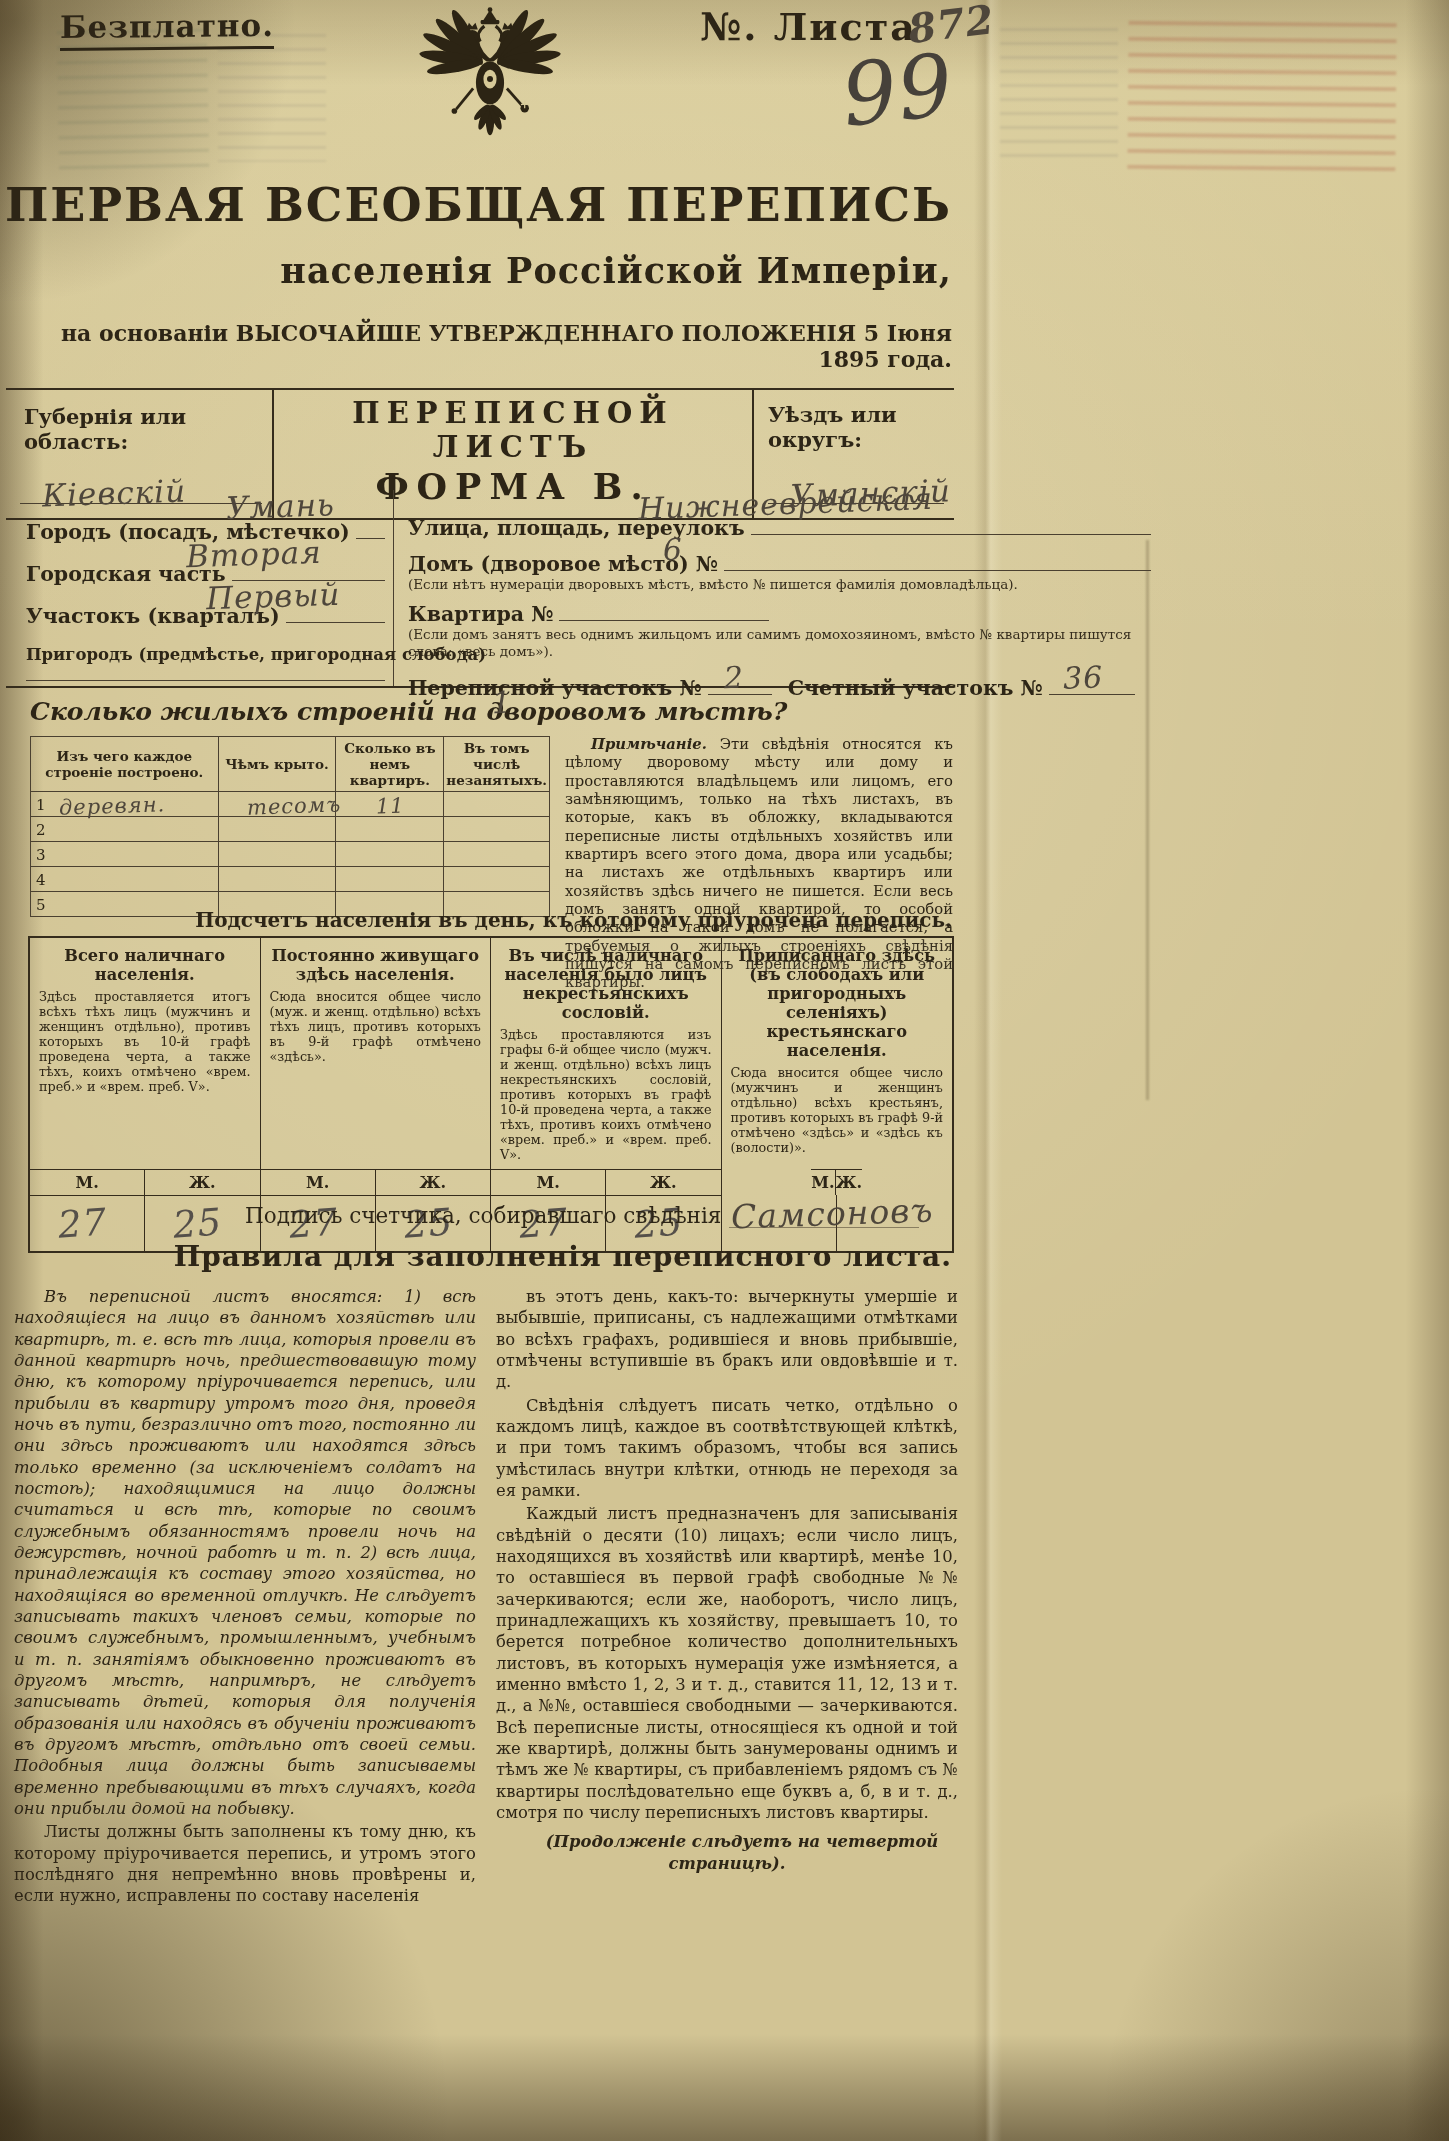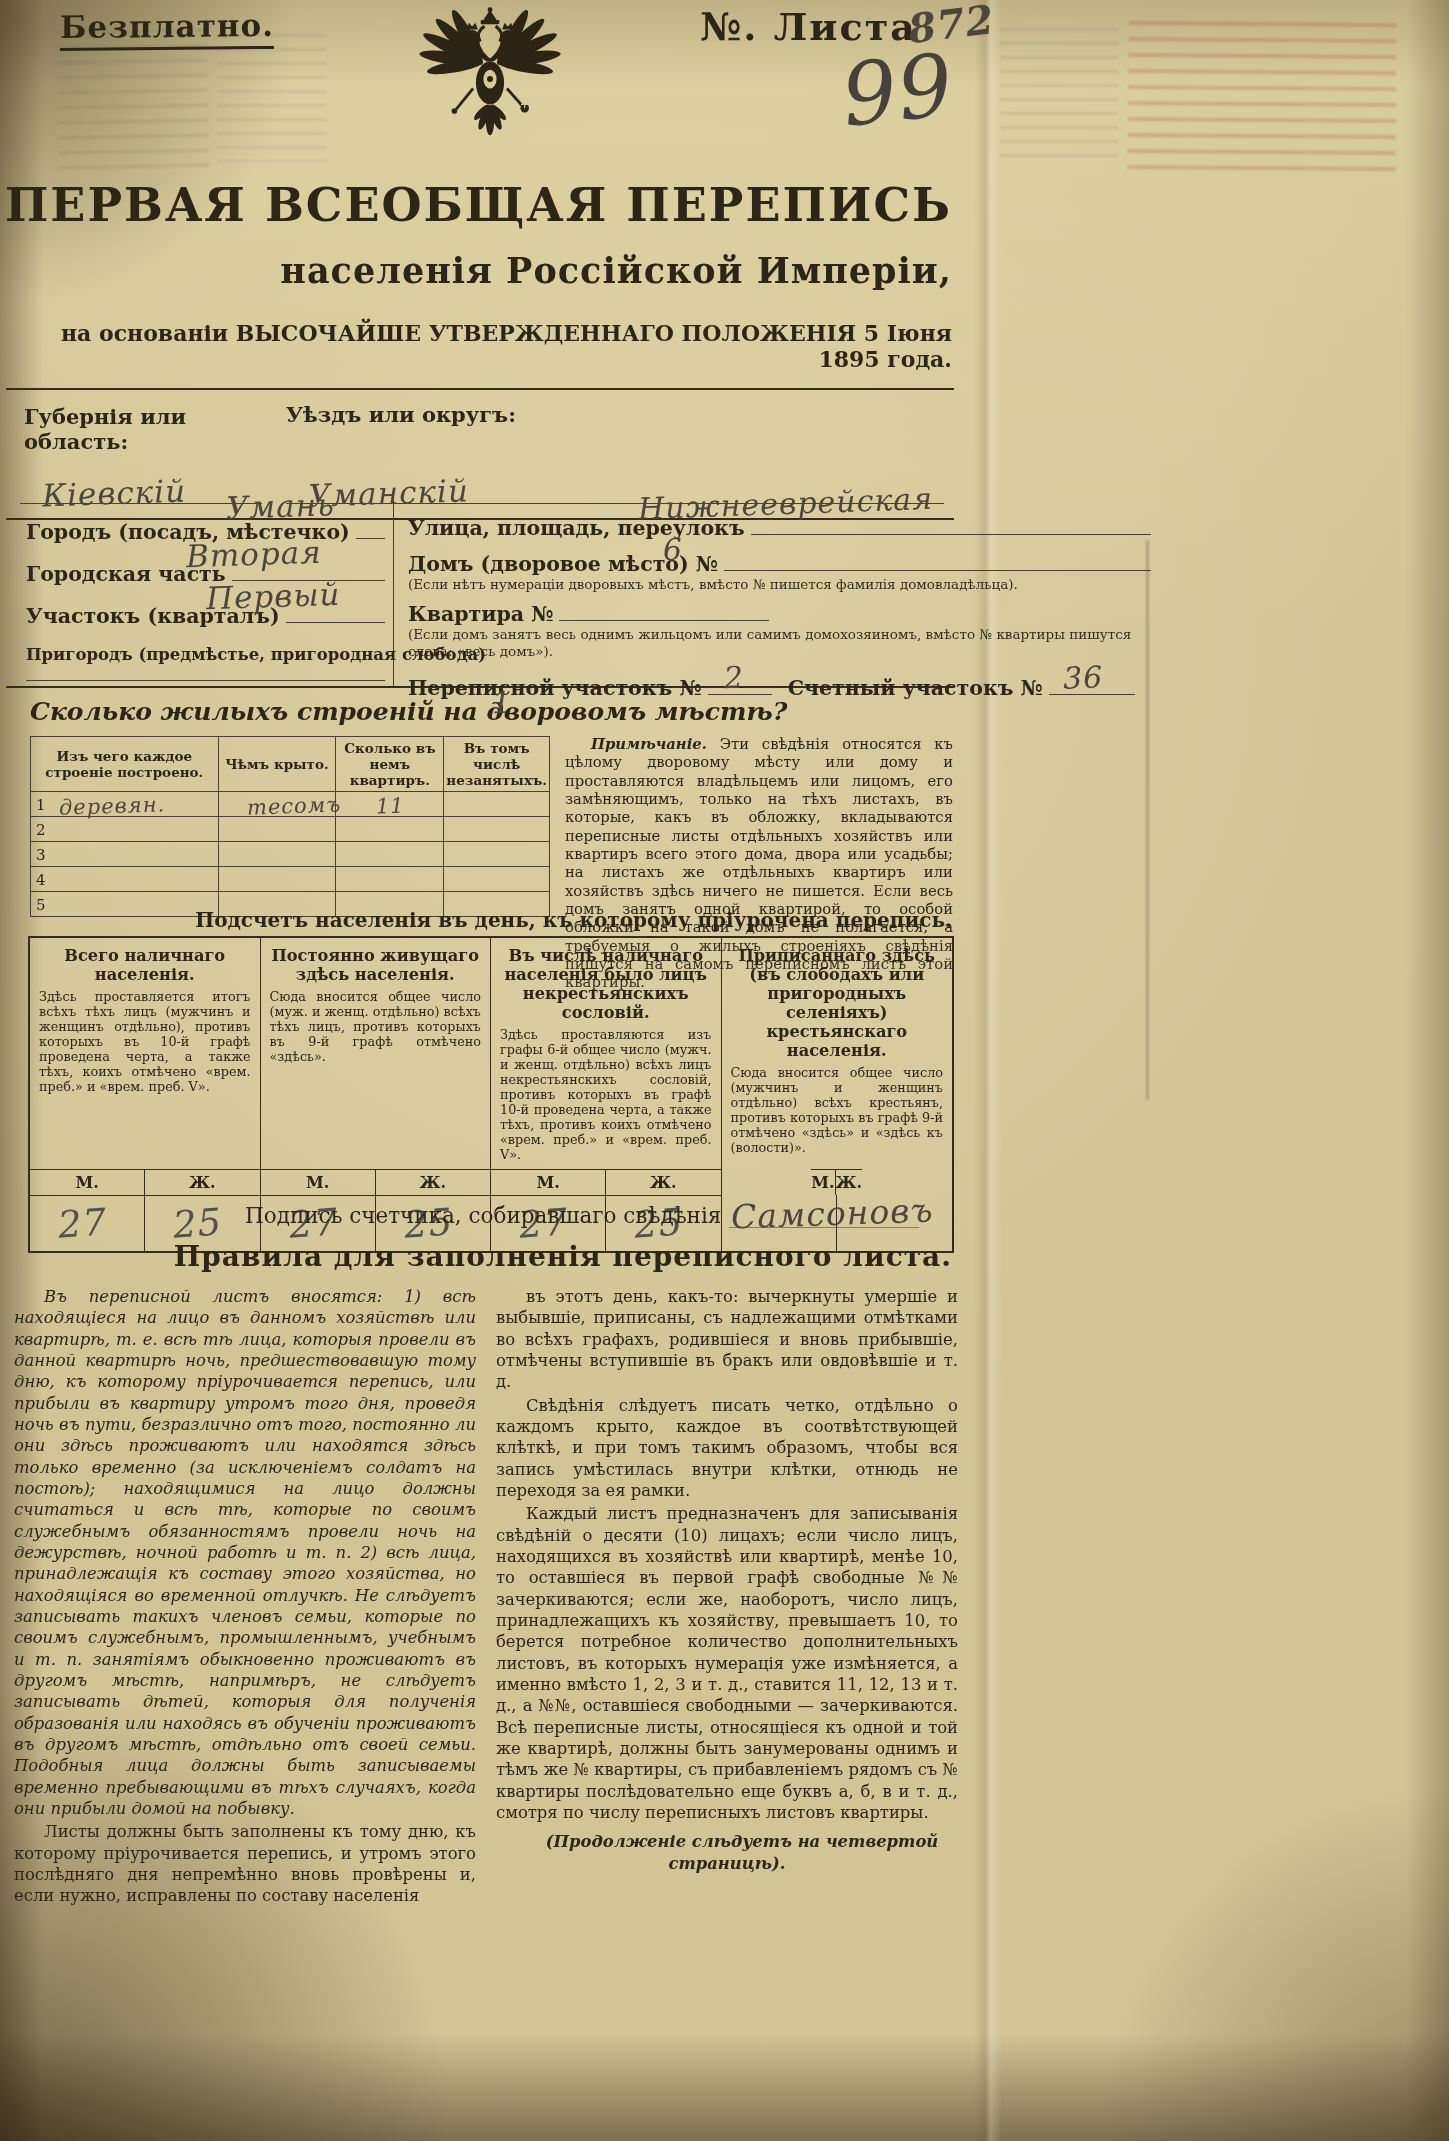--- a/index.html
+++ b/index.html
@@ -202,20 +202,24 @@
   <div class="abs ctr" id="title2">населенія Россійской Имперіи,</div>
   <div class="abs ctr" id="title3">на основаніи ВЫСОЧАЙШЕ УТВЕРЖДЕННАГО ПОЛОЖЕНІЯ 5 Іюня 1895 года.</div>
 
   <div class="abs" id="form-header">
     <div class="fh-cell fh-left">
       <div class="fh-label">Губернія или область:</div>
       <div class="fh-line">
         <span class="hand fh-hand">Кіевскій</span>
       </div>
     </div>
+    <div class="fh-cell fh-center">
+      <div class="fh-t1">ПЕРЕПИСНОЙ ЛИСТЪ</div>
+      <div class="fh-t2">ФОРМА В.</div>
+    </div>
     <div class="fh-cell fh-right">
       <div class="fh-label">Уѣздъ или округъ:</div>
       <div class="fh-line">
         <span class="hand fh-hand">Уманскій</span>
       </div>
     </div>
   </div>
 
   <div class="abs" id="addr">
     <div class="addr-left">
@@ -420,19 +424,19 @@
   </div>
 
   <div class="abs ctr" id="rules-title">Правила для заполненія переписного листа.</div>
   <div class="abs" id="rules">
     <div class="rcol">
       <p class="ital">Въ переписной листъ вносятся: 1) всѣ находящіеся на лицо въ данномъ хозяйствѣ или квартирѣ, т. е. всѣ тѣ лица, которыя провели въ данной квартирѣ ночь, предшествовавшую тому дню, къ которому пріурочивается перепись, или прибыли въ квартиру утромъ того дня, проведя ночь въ пути, безразлично отъ того, постоянно ли они здѣсь проживаютъ или находятся здѣсь только временно (за исключеніемъ солдатъ на постоѣ); находящимися на лицо должны считаться и всѣ тѣ, которые по своимъ служебнымъ обязанностямъ провели ночь на дежурствѣ, ночной работѣ и т. п. 2) всѣ лица, принадлежащія къ составу этого хозяйства, но находящіяся во временной отлучкѣ. Не слѣдуетъ записывать такихъ членовъ семьи, которые по своимъ служебнымъ, промышленнымъ, учебнымъ и т. п. занятіямъ обыкновенно проживаютъ въ другомъ мѣстѣ, напримѣръ, не слѣдуетъ записывать дѣтей, которыя для полученія образованія или находясь въ обученіи проживаютъ въ другомъ мѣстѣ, отдѣльно отъ своей семьи. Подобныя лица должны быть записываемы временно пребывающими въ тѣхъ случаяхъ, когда они прибыли домой на побывку.</p>
       <p>Листы должны быть заполнены къ тому дню, къ которому пріурочивается перепись, и утромъ этого послѣдняго дня непремѣнно вновь провѣрены и, если нужно, исправлены по составу населенія</p>
     </div>
     <div class="rcol">
       <p>въ этотъ день, какъ-то: вычеркнуты умершіе и выбывшіе, приписаны, съ надлежащими отмѣтками во всѣхъ графахъ, родившіеся и вновь прибывшіе, отмѣчены вступившіе въ бракъ или овдовѣвшіе и т. д.</p>
-      <p>Свѣдѣнія слѣдуетъ писать четко, отдѣльно о каждомъ крыто, каждое въ соотвѣтствующей клѣткѣ, и при томъ такимъ образомъ, чтобы вся запись умѣстилась внутри клѣтки, отнюдь не переходя за ея рамки.</p>
+      <p>Свѣдѣнія слѣдуетъ писать четко, отдѣльно о каждомъ лицѣ, каждое въ соотвѣтствующей клѣткѣ, и при томъ такимъ образомъ, чтобы вся запись умѣстилась внутри клѣтки, отнюдь не переходя за ея рамки.</p>
       <p>Каждый листъ предназначенъ для записыванія свѣдѣній о десяти (10) лицахъ; если число лицъ, находящихся въ хозяйствѣ или квартирѣ, менѣе 10, то оставшіеся въ первой графѣ свободные №№ зачеркиваются; если же, наоборотъ, число лицъ, принадлежащихъ къ хозяйству, превышаетъ 10, то берется потребное количество дополнительныхъ листовъ, въ которыхъ нумерація уже измѣняется, а именно вмѣсто 1, 2, 3 и т. д., ставится 11, 12, 13 и т. д., а №№, оставшіеся свободными — зачеркиваются. Всѣ переписные листы, относящіеся къ одной и той же квартирѣ, должны быть занумерованы однимъ и тѣмъ же № квартиры, съ прибавленіемъ рядомъ съ № квартиры послѣдовательно еще буквъ а, б, в и т. д., смотря по числу переписныхъ листовъ квартиры.</p>
       <p id="rules-footer">(Продолженіе слѣдуетъ на четвертой страницѣ).</p>
     </div>
   </div>
 
 </div>
 
 </body></html>

